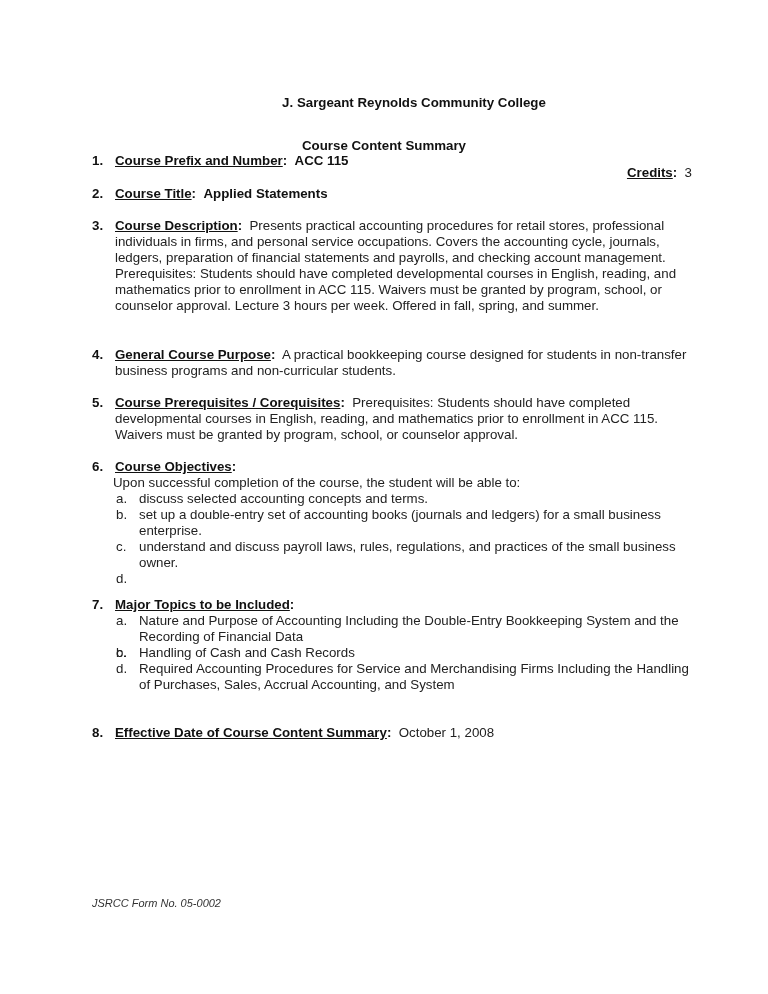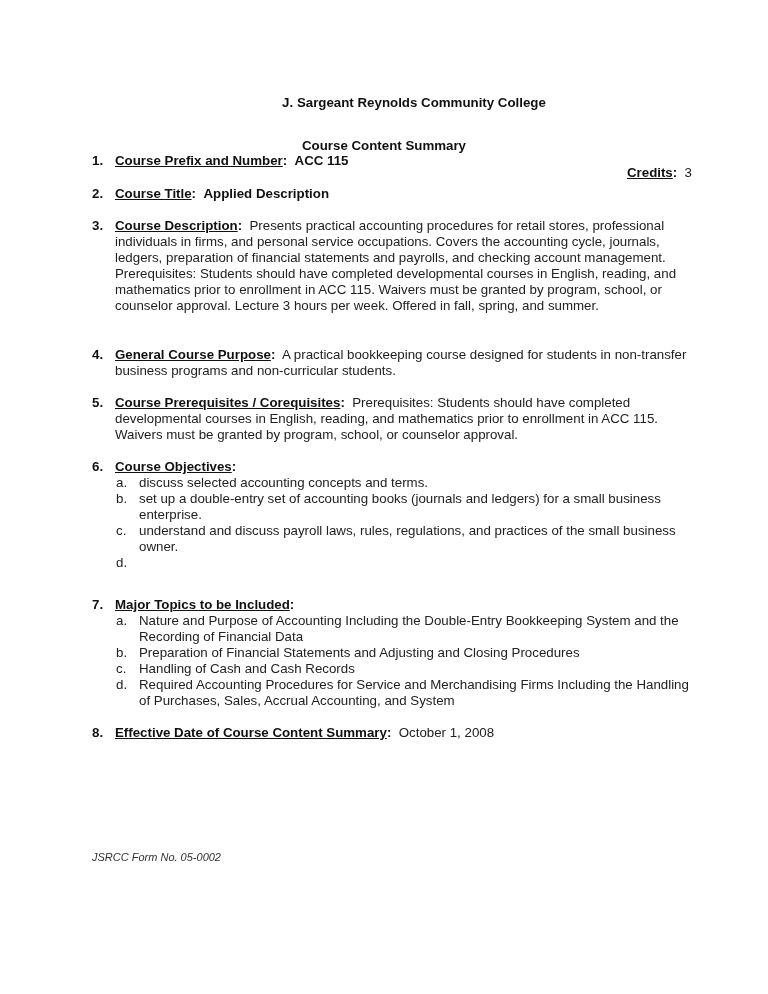--- a/index.html
+++ b/index.html
@@ -15,21 +15,21 @@
     .item { position: absolute; left: 92px; width: 600px; line-height: 16px; }
     .num { position: absolute; left: 0; top: 0; font-weight: bold; color: #111; }
     .body { margin-left: 23px; }
     .lbl { font-weight: bold; text-decoration: underline; color: #111; }
     .colon { font-weight: bold; color: #111; }
     .bold { font-weight: bold; color: #111; }
     .credits { position: absolute; right: 0; top: 0; margin-top: 12px; }
     .sub { position: relative; padding-left: 24px; }
     .sub .letter { position: absolute; left: 1px; top: 0; }
     .footer {
-      position: absolute; left: 92px; top: 851px; font-style: italic; font-size: 11px; color: #333;
+      position: absolute; left: 92px; top: 897px; font-style: italic; font-size: 11px; color: #333;
     }
   </style>
 </head>
 <body>
 
 <div class="page">
 
   <div class="center-title" style="top:95px;padding-left:30px;">J. Sargeant Reynolds Community College</div>
   <div class="center-title" style="top:138px;">Course Content Summary</div>
 
@@ -42,21 +42,21 @@
     <span class="credits">
       <span class="lbl">Credits</span><span class="colon">:</span>&nbsp;
       <span>3</span>
     </span>
   </div>
 
   <div class="item" style="top:186px;">
     <span class="num">2.</span>
     <div class="body">
       <span class="lbl">Course Title</span><span class="colon">:</span>&nbsp;
-      <span class="bold">Applied Description</span>
+      <span class="bold">Applied Statements</span>
     </div>
   </div>
 
   <div class="item" style="top:218px;">
     <span class="num">3.</span>
     <div class="body">
       <span class="lbl">Course Description</span><span class="colon">:</span>&nbsp;
       <span>Presents practical accounting procedures for retail stores, professional individuals in firms, and personal service occupations. Covers the accounting cycle, journals, ledgers, preparation of financial statements and payrolls, and checking account management. Prerequisites: Students should have completed developmental courses in English, reading, and mathematics prior to enrollment in ACC 115. Waivers must be granted by program, school, or counselor approval. Lecture 3 hours per week. Offered in fall, spring, and summer.</span>
     </div>
   </div>
@@ -74,20 +74,21 @@
     <div class="body">
       <span class="lbl">Course Prerequisites / Corequisites</span><span class="colon">:</span>&nbsp;
       <span>Prerequisites: Students should have completed developmental courses in English, reading, and mathematics prior to enrollment in ACC 115. Waivers must be granted by program, school, or counselor approval.</span>
     </div>
   </div>
 
   <div class="item" style="top:459px;">
     <span class="num">6.</span>
     <div class="body">
       <span class="lbl">Course Objectives</span><span class="colon">:</span>
+      <div style="margin-left:-2px;">Upon successful completion of the course, the student will be able to:</div>
       <div class="sub">
         <span class="letter">a.</span>
         <span>discuss selected accounting concepts and terms.</span>
       </div>
       <div class="sub">
         <span class="letter">b.</span>
         <span>set up a double-entry set of accounting books (journals and ledgers) for a small business enterprise.</span>
       </div>
       <div class="sub">
         <span class="letter">c.</span>
@@ -102,21 +103,20 @@
   <div class="item" style="top:597px;">
     <span class="num">7.</span>
     <div class="body">
       <span class="lbl">Major Topics to be Included</span><span class="colon">:</span>
       <div class="sub">
         <span class="letter">a.</span>
         <span>Nature and Purpose of Accounting Including the Double-Entry Bookkeeping System and the Recording of Financial Data</span>
       </div>
       <div class="sub">
         <span class="letter">b.</span>
-        <span>Preparation of Financial Statements and Adjusting and Closing Procedures</span>
       </div>
       <div class="sub">
         <span class="letter">c.</span>
         <span>Handling of Cash and Cash Records</span>
       </div>
       <div class="sub">
         <span class="letter">d.</span>
         <span>Required Accounting Procedures for Service and Merchandising Firms Including the Handling of Purchases, Sales, Accrual Accounting, and System</span>
       </div>
     </div>

